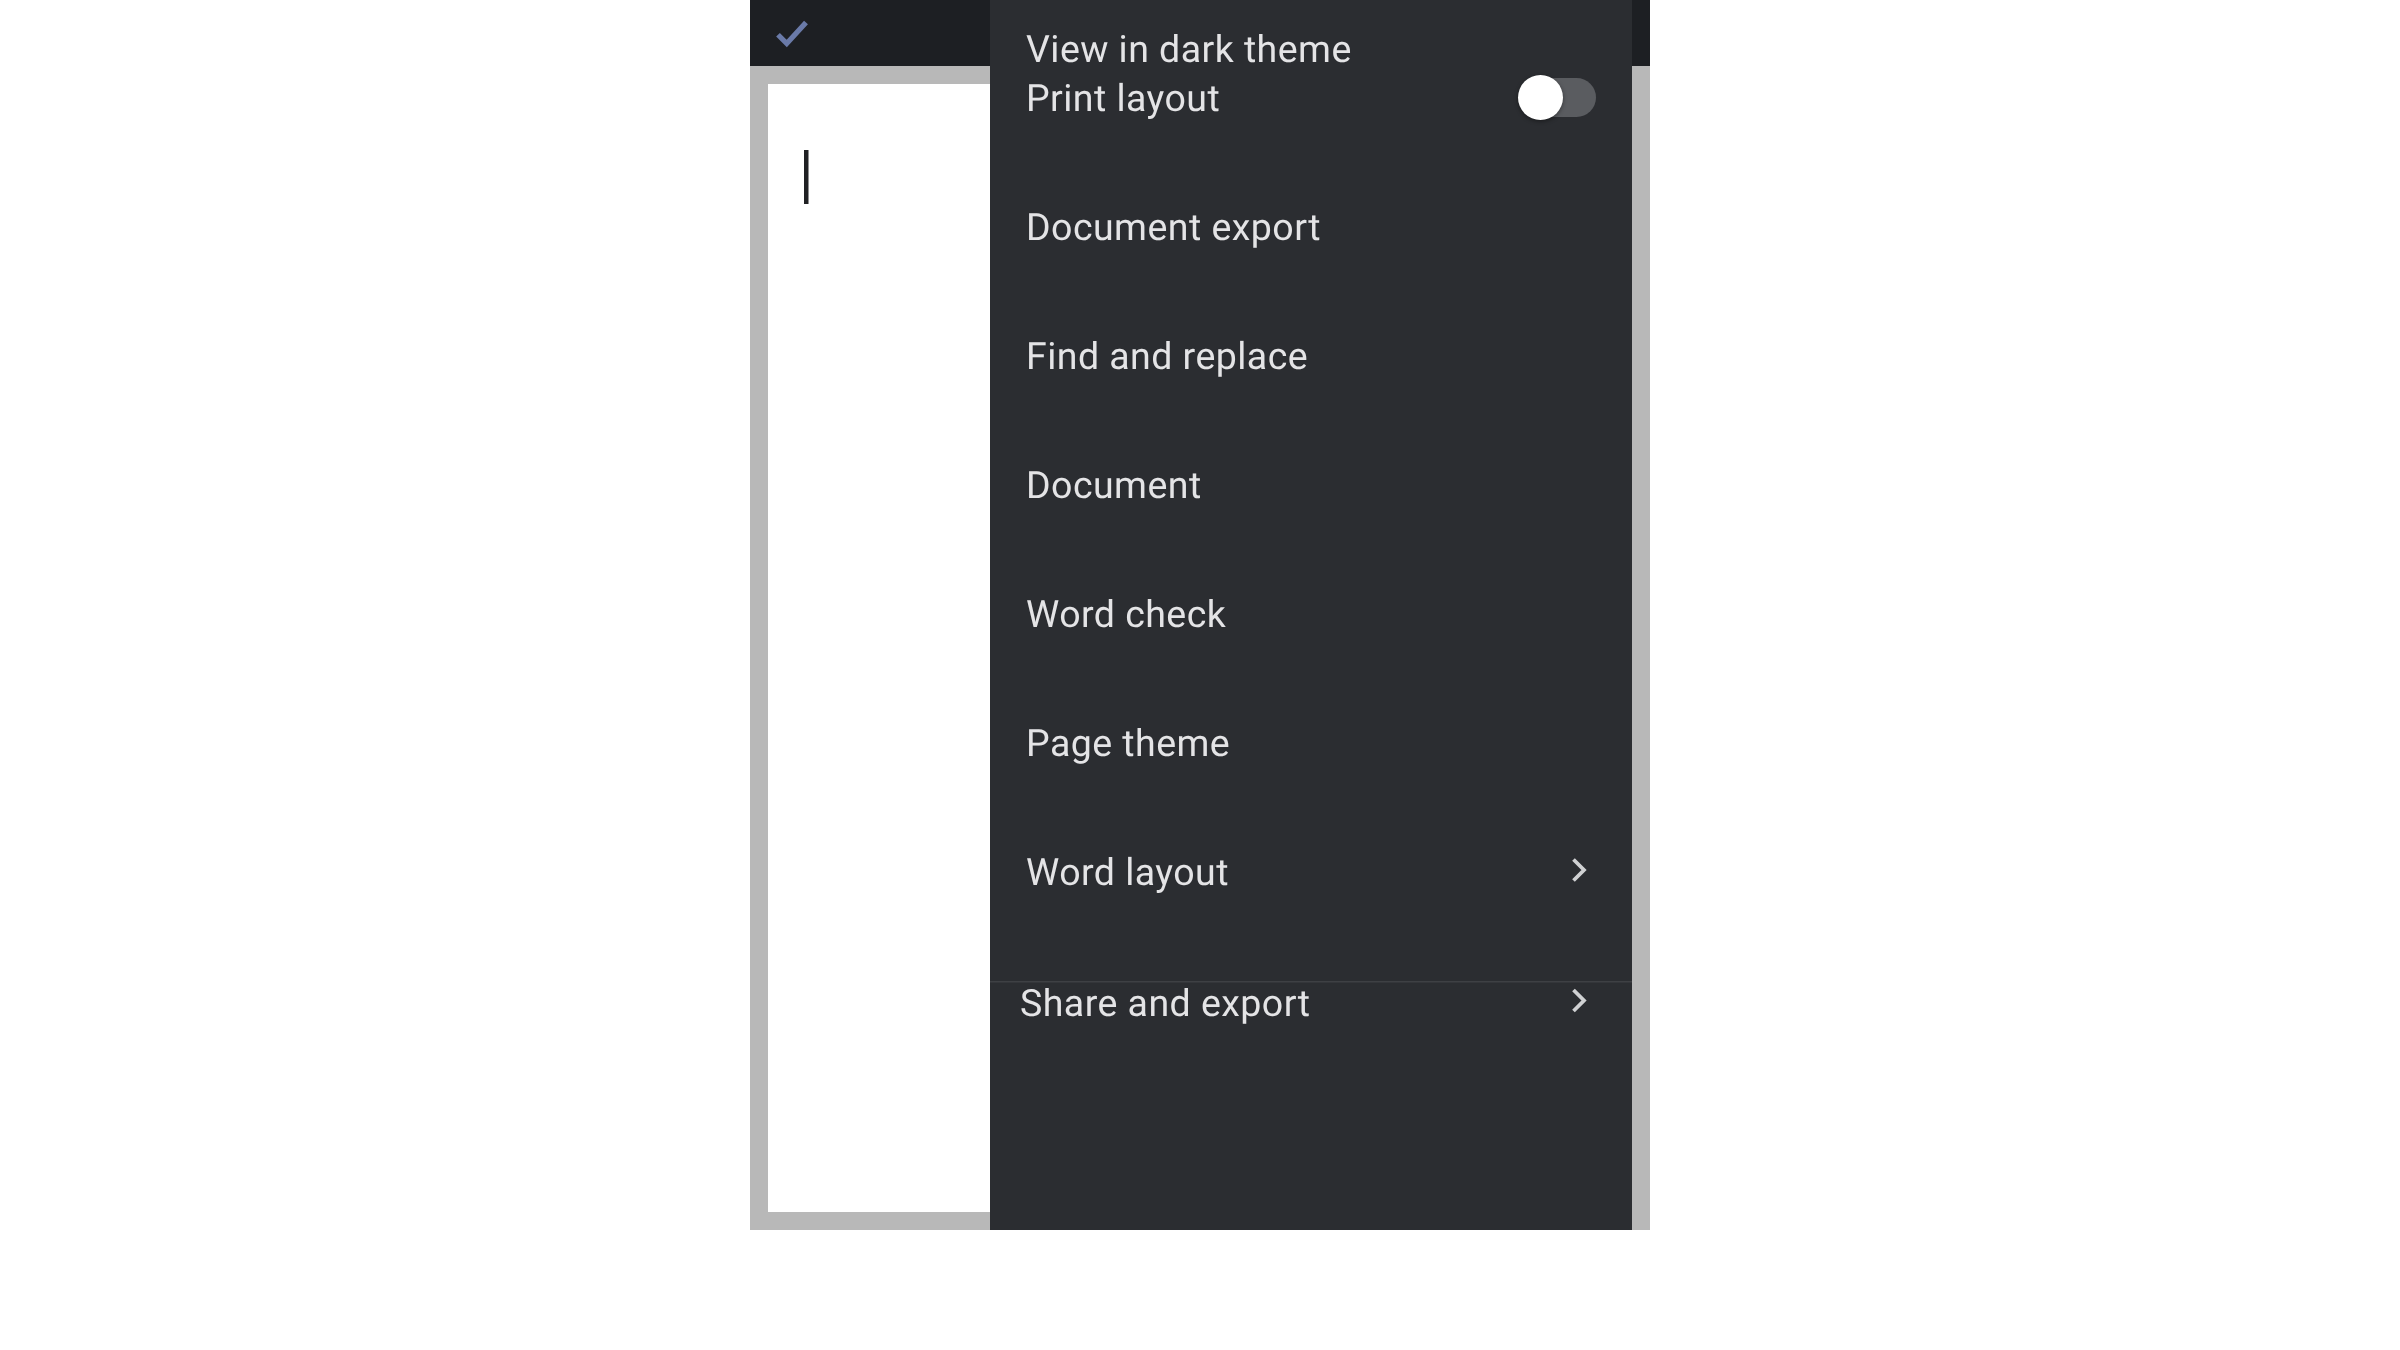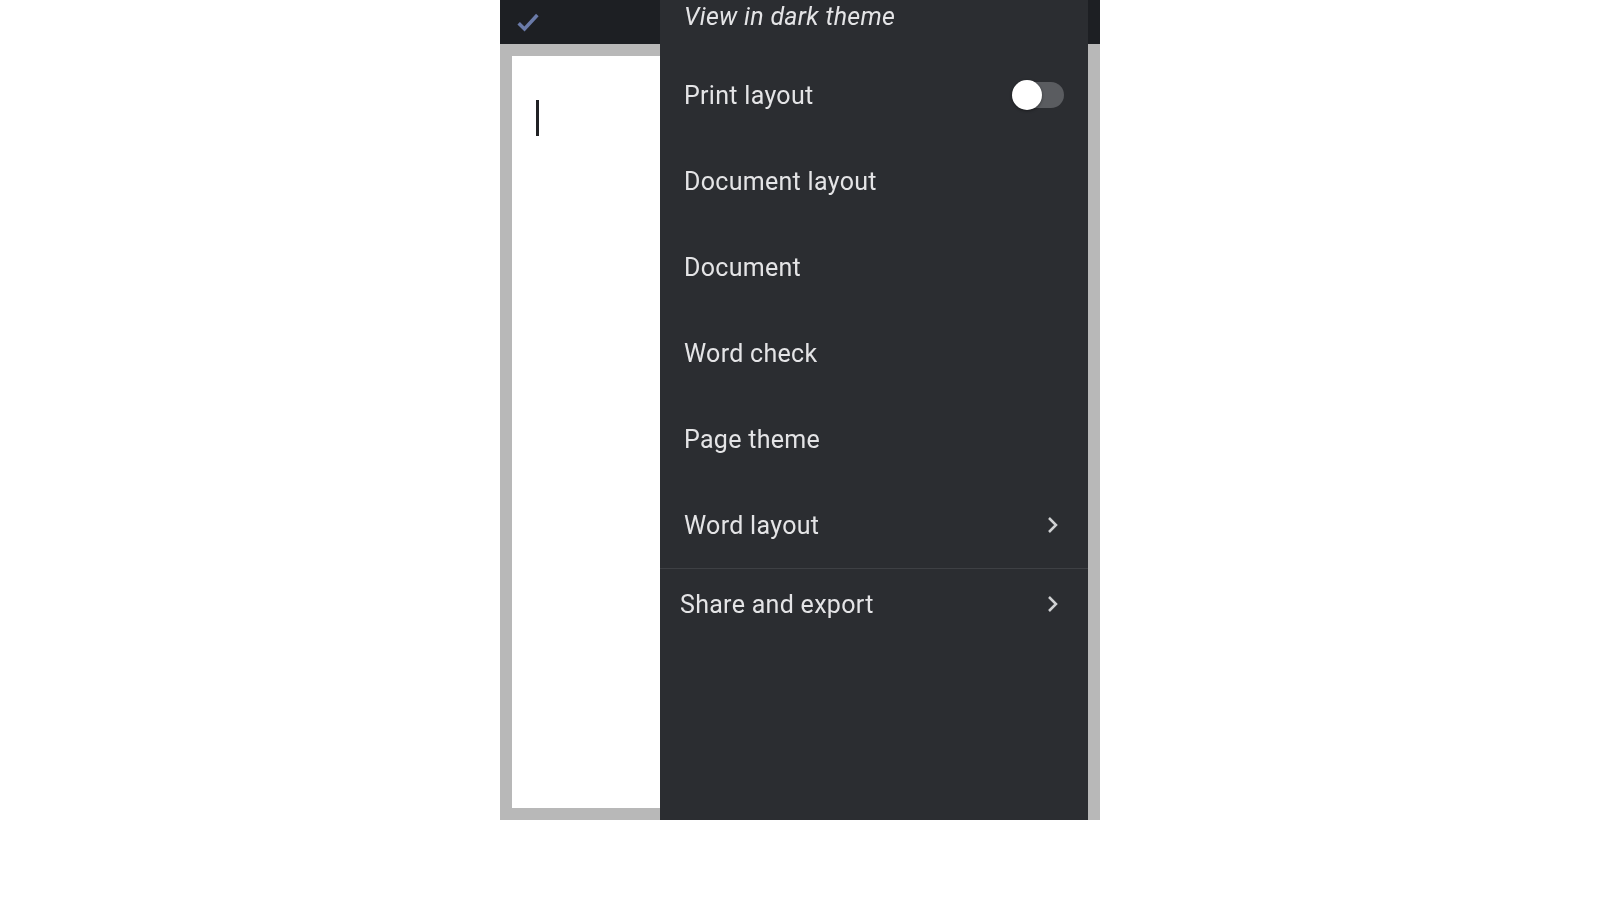--- a/index.html
+++ b/index.html
@@ -72,31 +72,30 @@
       top: 0;
       left: 160px;
       right: 12px;
       bottom: 0;
       background: #2b2d31;
       display: flex;
       flex-direction: column;
     }
     .menu-item {
       display: flex;
-      align-items: center;
+      align-items: flex-start;
       justify-content: space-between;
       padding: 0 24px;
       height: 86px;
       cursor: pointer;
     }
     .menu-item.first {
       height: 52px;
-      align-items: flex-start;
-      padding-top: 2px;
-      font-style: italic;
+      align-items: center;
+      padding-top: 14px;
     }
     .menu-item-label {
       color: #e4e4e6;
       font-size: 25px;
       font-weight: 400;
       letter-spacing: 0.3px;
     }
     .toggle {
       width: 50px;
       height: 26px;
@@ -164,23 +163,26 @@
 
     <div class="menu-item">
       <span class="menu-item-label">Print layout</span>
       <div class="toggle">
         <div class="toggle-knob"></div>
       </div>
     </div>
 
 
     <div class="menu-item">
-      <span class="menu-item-label">Document layout</span>
-    </div>
-
+      <span class="menu-item-label">Document export</span>
+    </div>
+
+    <div class="menu-item">
+      <span class="menu-item-label">Find and replace</span>
+    </div>
 
     <div class="menu-item">
       <span class="menu-item-label">Document</span>
     </div>
 
     <div class="menu-item">
       <span class="menu-item-label">Word check</span>
     </div>
 
     <div class="menu-item">

